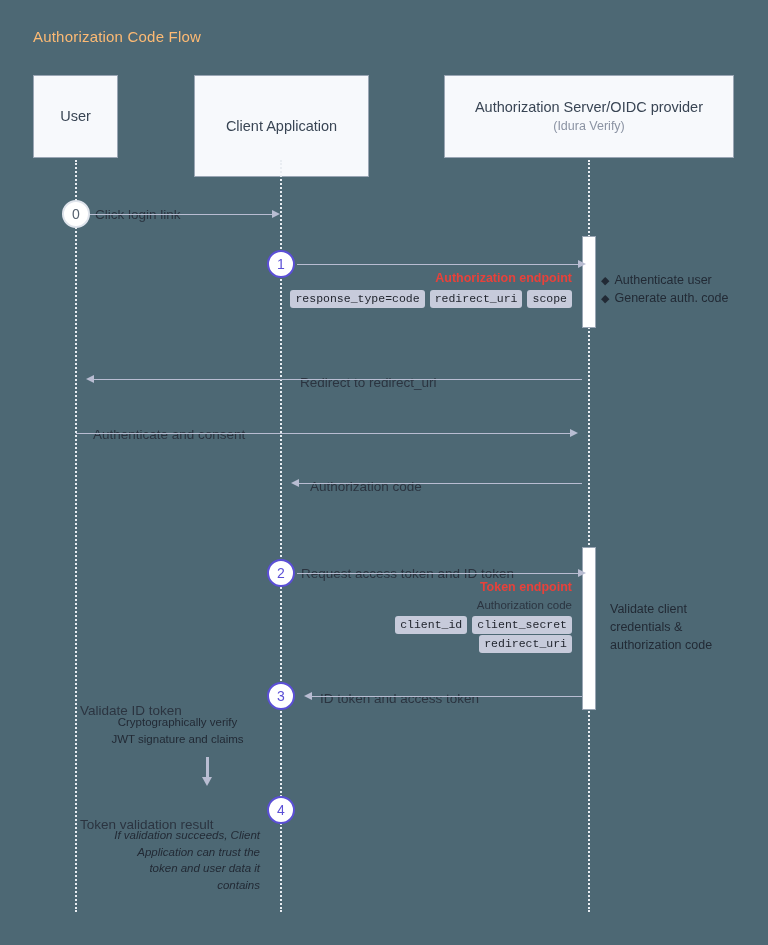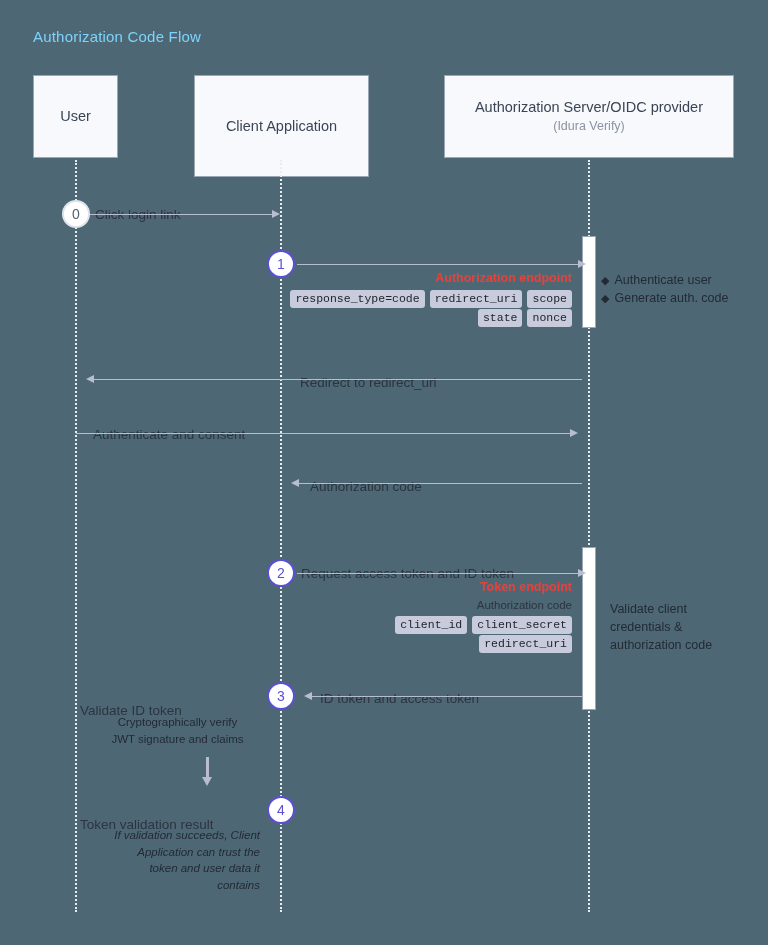--- a/index.html
+++ b/index.html
@@ -21,21 +21,21 @@
     width: 768px;
     height: 945px;
   }
   .abs { position: absolute; }
 
   
   #diagram-title {
     left: 33px;
     top: 28px;
     font-size: 15px;
-    color: #7dd3fc;
+    color: #fdba74;
     letter-spacing: 0.2px;
     white-space: nowrap;
   }
 
   
   .participant-box {
     background: #f7f9fc;
     border: 1px solid #9aa6b4;
     box-sizing: border-box;
     display: flex;
@@ -213,24 +213,20 @@
   <div class="abs arrow-head right" style="left:578px; top:260px;"></div>
   <div class="abs step-circle" style="left:267px; top:250px;">1</div>
 
   <div class="abs endpoint-label" style="left:310px; top:271px; width:262px;">Authorization endpoint</div>
 
   <div class="abs chip-row" style="left:310px; top:290px; width:262px;">
     <span class="chip">response_type=code</span>
     <span class="chip">redirect_uri</span>
     <span class="chip">scope</span>
   </div>
-  <div class="abs chip-row" style="left:310px; top:309px; width:262px;">
-    <span class="chip">state</span>
-    <span class="chip">nonce</span>
-  </div>
 
   <div class="abs note" style="left:601px; top:271px; width:160px;">
     <div class="note-bullet-row">
       <span class="bullet-dot">◆</span>
       <span>Authenticate user</span>
     </div>
     <div class="note-bullet-row">
       <span class="bullet-dot">◆</span>
       <span>Generate auth. code</span>
     </div>

